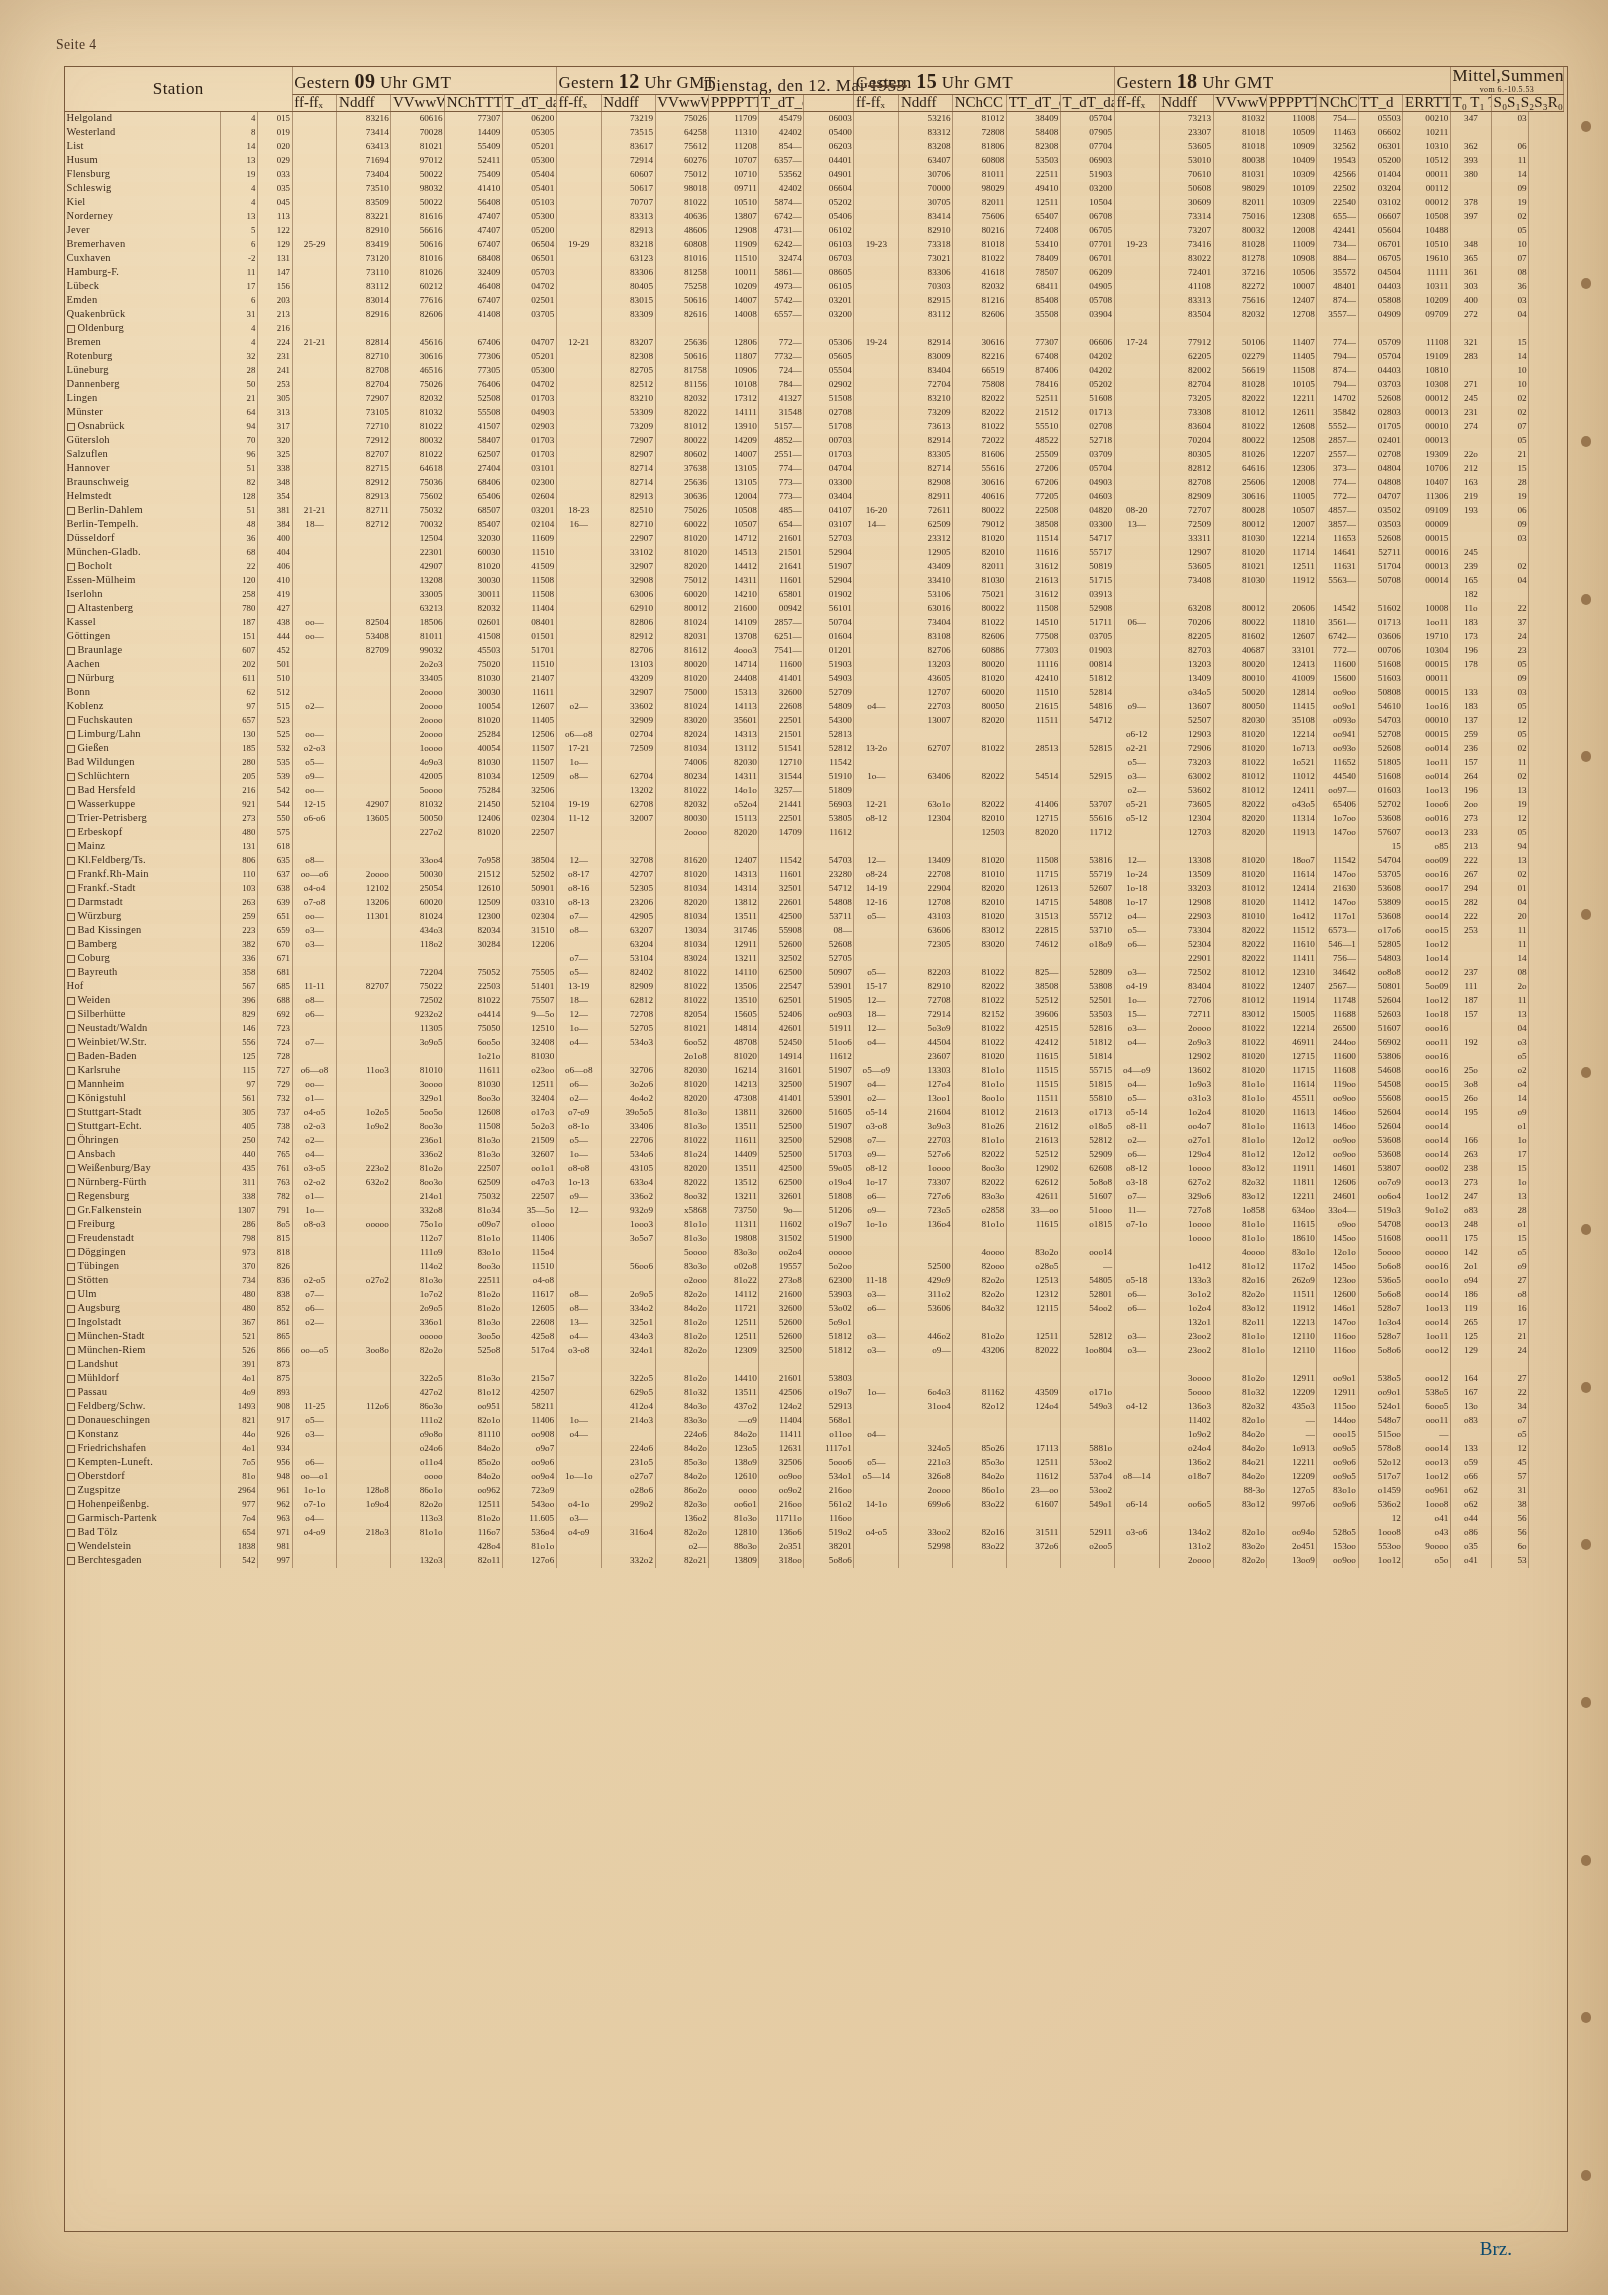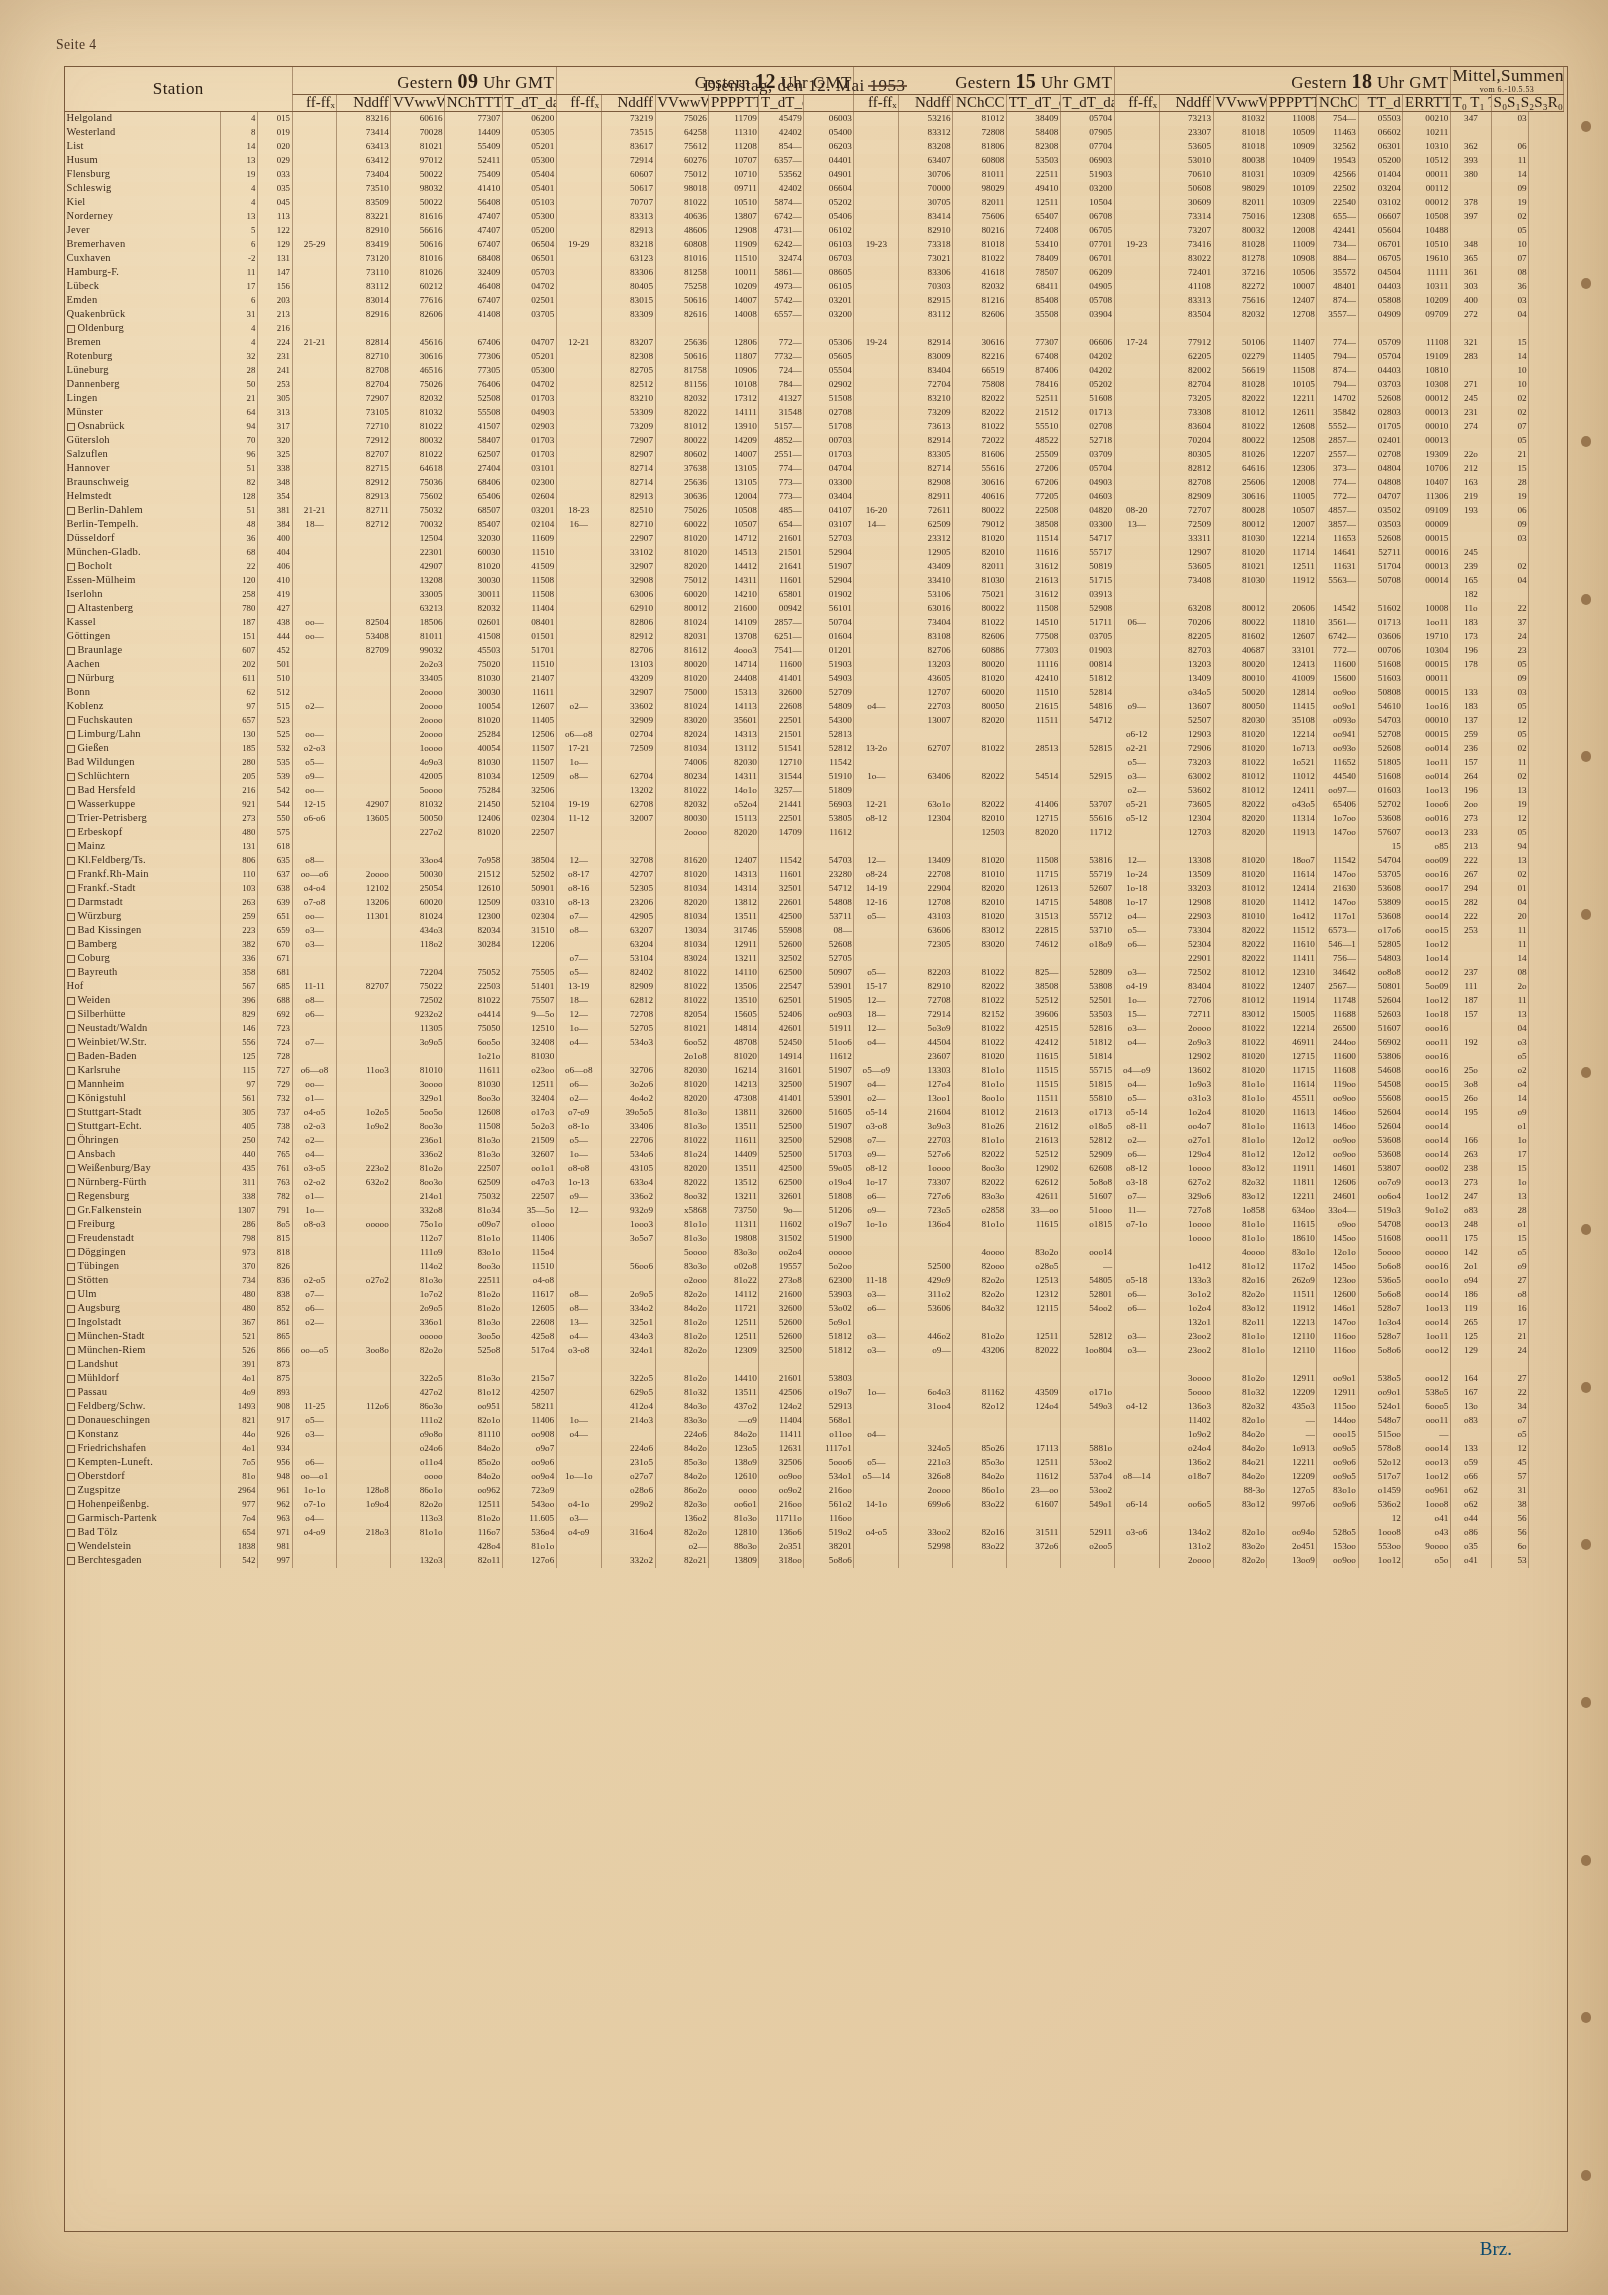--- a/index.html
+++ b/index.html
@@ -61,21 +61,21 @@
     border-right:0.8px solid rgba(120,88,58,.55);
     padding:0 1.6px;
     white-space:nowrap;
     overflow:hidden;
     height:14px;
     vertical-align:middle;
   }
   thead th{
     border-bottom:1.6px solid #7a5a3c;
     font-weight:normal;
-    text-align:right;
+    text-align:left;
     color:#2f2116;
   }
   .hdr-top th{height:24px;font-size:17px;letter-spacing:0.4px;}
   .hdr-top th .big{font-size:20px;font-weight:bold;}
   .hdr-sub th{height:17.7px;font-size:15px;}
   .grp-sep{border-left:1.6px solid #7a5a3c;}
   tbody td{text-align:right;}
   td.st{text-align:left;padding-left:4.8px;font-size:10.5px;letter-spacing:0.2px;}
   td.hb{text-align:right;font-size:8.8px;}
   td.iii{text-align:right;font-size:8.8px;}
@@ -269,21 +269,21 @@
           <td>06301</td>
           <td>10310</td>
           <td class="grp-sep c">362</td>
           <td>06</td>
         </tr>
         <tr>
           <td class="st"><span>Husum</span></td>
           <td class="hb">13</td>
           <td class="iii">029</td>
           <td class="grp-sep c"></td>
-          <td>63412</td>
+          <td>71694</td>
           <td>97012</td>
           <td>52411</td>
           <td>05300</td>
           <td class="grp-sep c"></td>
           <td>72914</td>
           <td>60276</td>
           <td>10707</td>
           <td>6357—</td>
           <td>04401</td>
           <td class="grp-sep c"></td>

